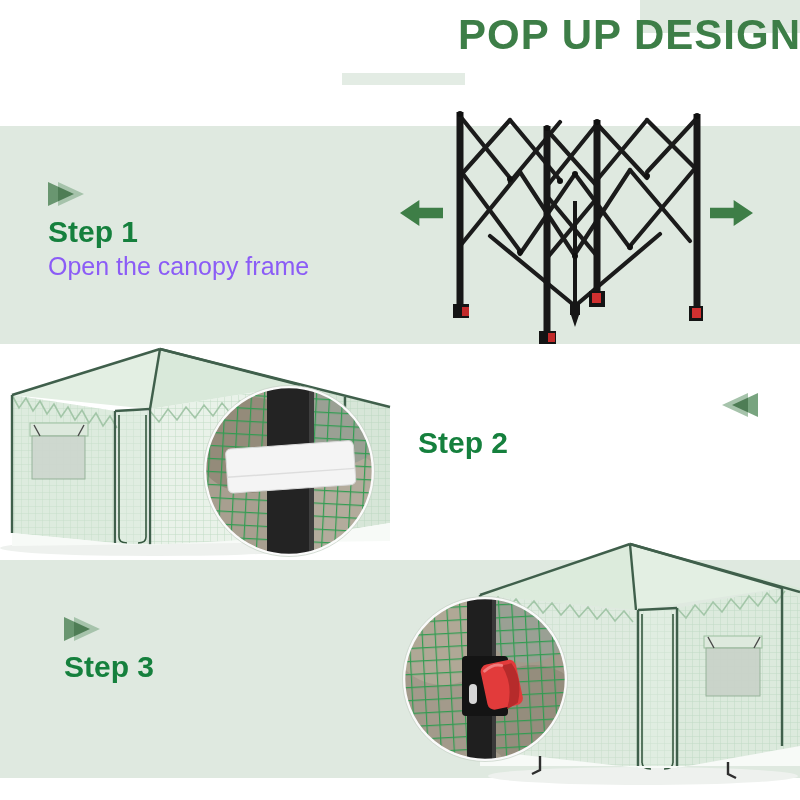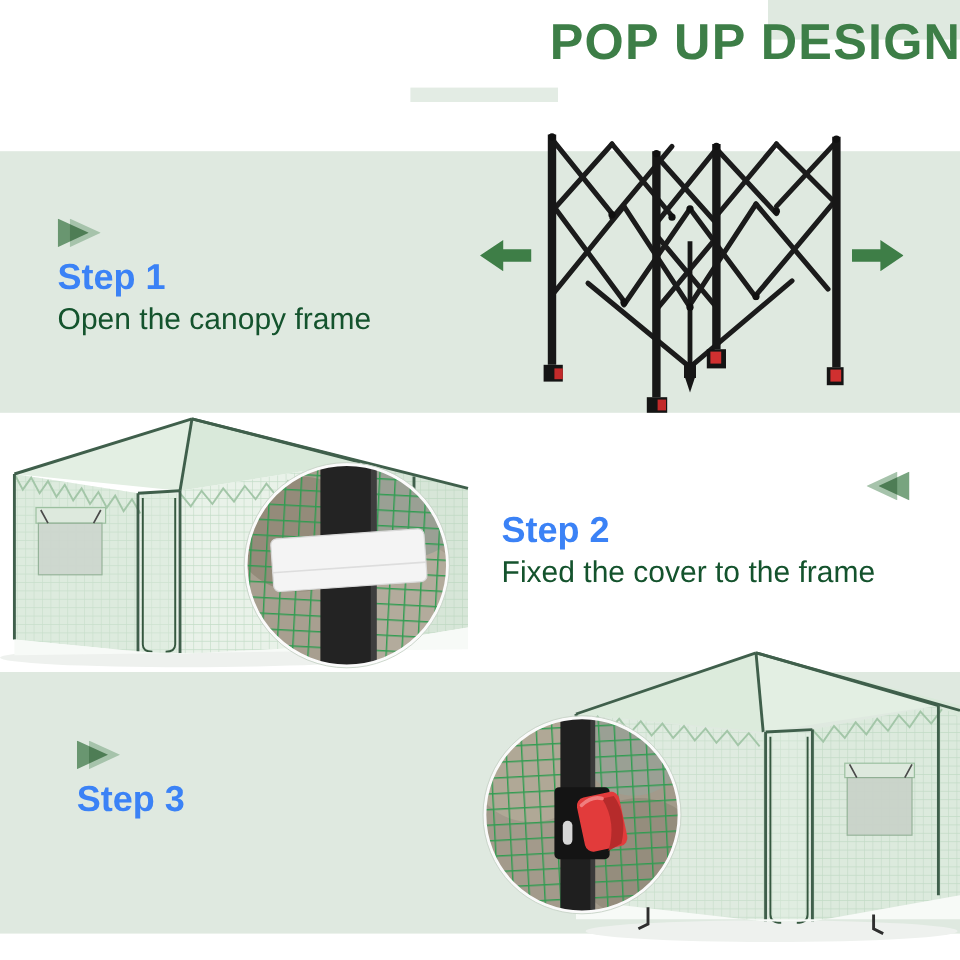--- a/index.html
+++ b/index.html
@@ -13,22 +13,22 @@
   .band-top{top:126px;height:218px;}
   .band-bottom{top:560px;height:218px;}
   
   .title{
     position:absolute;left:0;top:10px;width:800px;text-align:right;
     font-size:42px;font-weight:700;letter-spacing:1px;color:#3d7e47;margin:1px;
   }
   .title-underline{position:absolute;left:342px;top:73px;width:123px;height:12px;background:#e3ece4;}
   
   .step{position:absolute;}
-  .step-heading{margin:0;font-size:30px;font-weight:700;color:#3b82f6;line-height:1.1;}
-  .step-desc{margin:4px 0 0 0;font-size:25px;font-weight:400;color:#14532d;line-height:1.15;}
+  .step-heading{margin:0;font-size:30px;font-weight:700;color:#15803d;line-height:1.1;}
+  .step-desc{margin:4px 0 0 0;font-size:25px;font-weight:400;color:#8b5cf6;line-height:1.15;}
   .step-1{left:48px;top:182px;width:330px;text-align:left;}
   .step-2{right:42px;top:393px;width:340px;text-align:left;}
   .step-3{left:64px;top:617px;width:330px;text-align:left;}
   
   .chevrons{position:relative;width:36px;height:24px;margin-bottom:9px;}
   .step-2 .chevrons{margin-left:auto;}
   .chevrons .tri{position:absolute;top:0;width:26px;height:24px;}
   .tri-light{background:#a6c3ab;}
   .tri-dark{background:#78a47f;mix-blend-mode:multiply;}
   .chev-right .tri{clip-path:polygon(0 0,100% 50%,0 100%);}
@@ -217,21 +217,20 @@
       <circle cx="289" cy="126" r="85.5" fill="none" stroke="#c9d4c9" stroke-width="0.8"></circle>
     </g>
   </svg>
 
   <section class="step step-2">
     <div class="chevrons chev-left">
       <span class="tri tri-light"></span>
       <span class="tri tri-dark"></span>
     </div>
     <h2 class="step-heading">Step 2</h2>
-    <p class="step-desc">Fixed the cover to the frame</p>
   </section>
 
   <svg class="photo photo-height" viewBox="0 0 402 252">
     <defs>
       <clipPath id="mag2">
           <circle cx="87" cy="139" r="81"></circle>
         </clipPath>
     </defs>
     <ellipse cx="245" cy="236" rx="155" ry="9" fill="#eef1ee"></ellipse>
 

